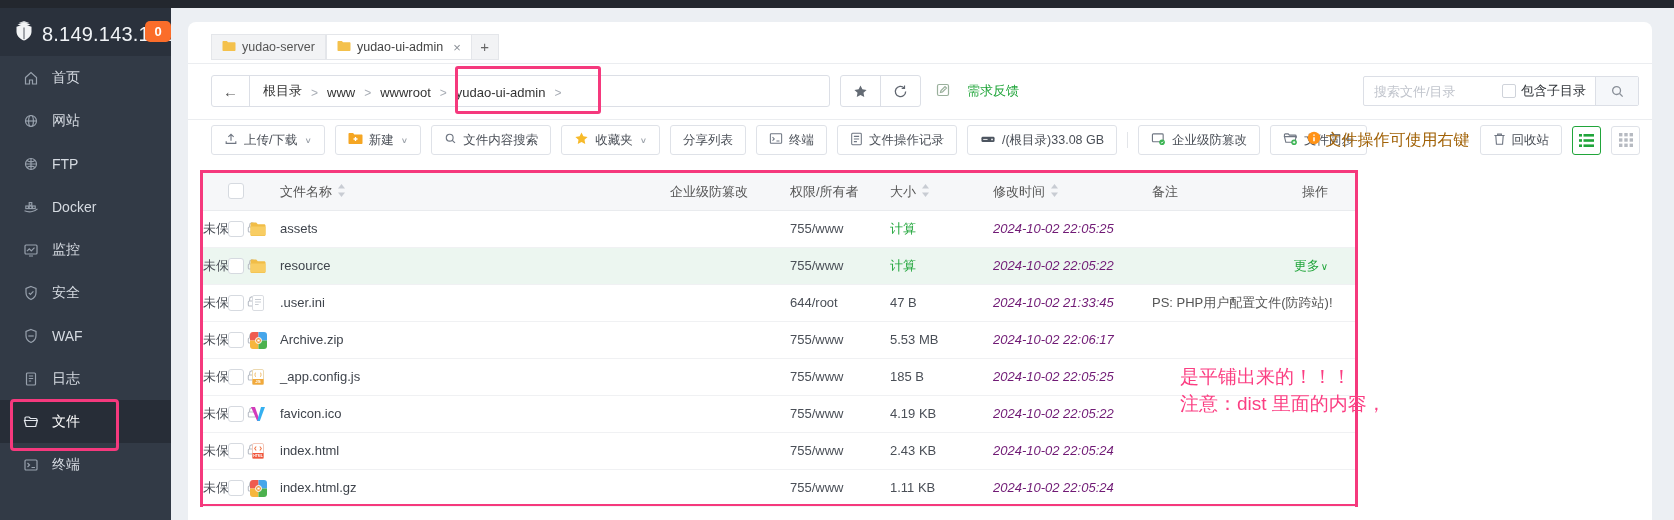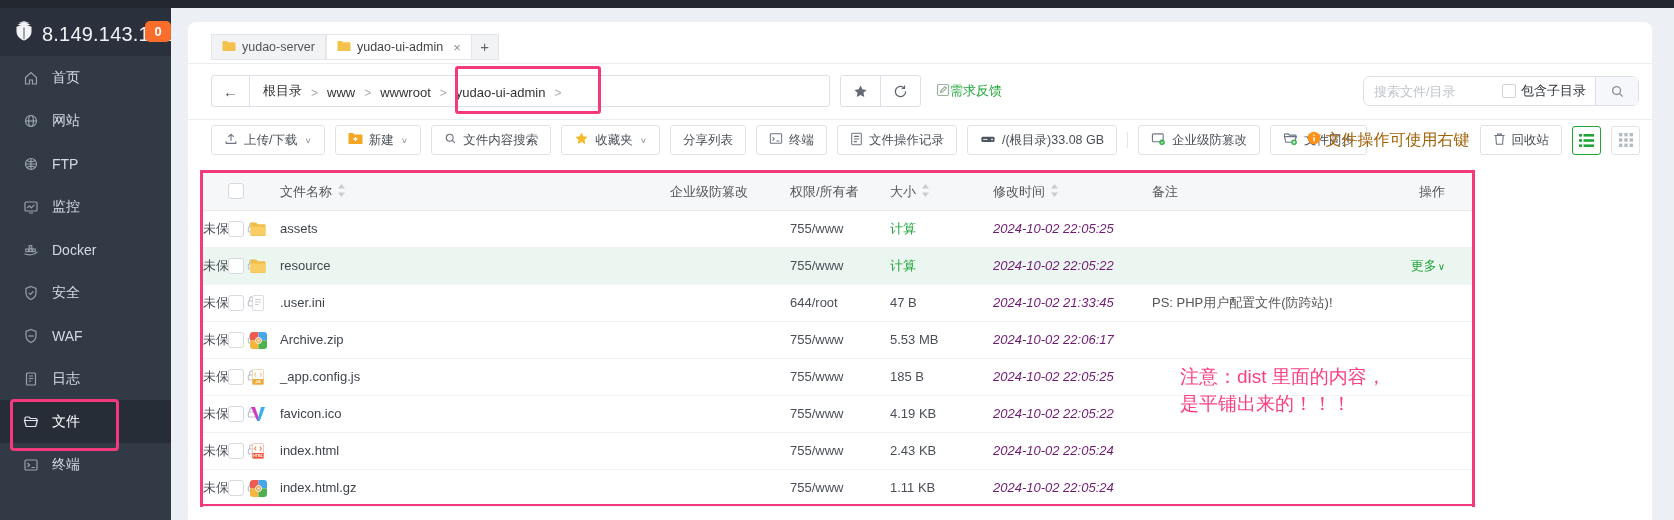--- a/index.html
+++ b/index.html
@@ -32,41 +32,41 @@
   .tab-add{width:27px;height:26px;box-sizing:border-box;border:1px solid #e4e6ea;border-left:none;background:#f2f3f5;color:#666;font-size:15px;text-align:center;line-height:24px;cursor:pointer;}
   
   .pathbar{position:absolute;left:23px;top:53px;width:619px;height:32px;box-sizing:border-box;border:1px solid #dcdfe6;border-radius:3px;display:flex;align-items:center;}
   .pb-back{width:37px;height:100%;display:flex;align-items:center;justify-content:center;border-right:1px solid #dcdfe6;color:#555;font-size:15px;cursor:pointer;}
   .crumbs{display:flex;align-items:flex-end;padding:0 13px;font-size:13px;color:#333;}
   .crumb{cursor:pointer;white-space:nowrap;}
   .csep{color:#a8adb5;font-size:12px;margin:0 9px;}
   .stargroup{position:absolute;left:652px;top:53px;height:32px;box-sizing:border-box;border:1px solid #dcdfe6;border-radius:3px;display:flex;}
   .sg-cell{width:39px;display:flex;align-items:center;justify-content:center;cursor:pointer;}
   .sg-cell + .sg-cell{border-left:1px solid #dcdfe6;}
-  .feedback{position:absolute;left:748px;top:53px;height:32px;display:flex;align-items:center;gap:0;cursor:pointer;}
+  .feedback{position:absolute;left:748px;top:53px;height:32px;display:flex;align-items:center;gap:17px;cursor:pointer;}
   .feedback span{font-size:13px;color:#20a53a;}
-  .searchgroup{position:absolute;left:1175px;top:54px;width:276px;height:30px;box-sizing:border-box;border:1px solid #dcdfe6;border-radius:7px;display:flex;align-items:center;background:#fff;}
+  .searchgroup{position:absolute;left:1175px;top:54px;width:276px;height:30px;box-sizing:border-box;border:1px solid #dcdfe6;border-radius:2px;display:flex;align-items:center;background:#fff;}
   .searchgroup input{flex:1;min-width:0;border:none;outline:none;padding:0 10px;font-size:13px;color:#333;font-family:inherit;background:transparent;}
   .searchgroup input::placeholder{color:#c0c4cc;}
   .inc-sub{display:flex;align-items:center;gap:5px;padding-right:9px;cursor:pointer;}
   .inc-cb{width:14px;height:14px;box-sizing:border-box;border:1px solid #cfd3da;border-radius:2px;background:#fff;}
   .inc-label{font-size:13px;color:#2f3338;white-space:nowrap;}
   .sbtn{width:42px;height:28px;background:#f5f7fa;border-left:1px solid #dcdfe6;display:flex;align-items:center;justify-content:center;cursor:pointer;}
   
   .toolbar{position:absolute;left:23px;top:103px;display:flex;align-items:center;gap:10px;}
   .btn{display:inline-flex;align-items:center;gap:6px;height:30px;box-sizing:border-box;padding:0 12px;background:#fff;border:1px solid #dfe2e8;border-radius:3px;font-size:12.5px;color:#4a4f57;white-space:nowrap;cursor:pointer;}
   .chev{color:#9aa0a8;font-size:10px;transform:scaleY(.8);margin-left:1px;}
   .tb-sep{width:1px;height:16px;background:#e3e5e9;}
   .toolbar-right{position:absolute;right:12px;top:103px;display:flex;align-items:center;gap:10px;}
   .notice{display:flex;align-items:center;gap:5px;}
   .notice span{font-size:16px;color:#a16207;}
   .viewbtn{width:29px;height:29px;box-sizing:border-box;border:1px solid #dfe2e8;border-radius:3px;background:#fff;display:flex;align-items:center;justify-content:center;cursor:pointer;}
   .viewbtn.on{border-color:#20a53a;}
   
-  .tablebox{position:absolute;left:12px;top:148px;width:1275px;height:337px;box-sizing:border-box;border:3px solid #f5397d;background:#fff;}
+  .tablebox{position:absolute;left:12px;top:148px;width:1158px;height:337px;box-sizing:border-box;border:3px solid #f5397d;background:#fff;}
   .thead{position:relative;height:37px;background:#f6f7f9;border-bottom:1px solid #e9ebee;font-size:13px;color:#555;}
   .thead .hlabel{position:absolute;top:0;line-height:37px;white-space:nowrap;}
   .sort{display:inline-block;vertical-align:-1px;margin-left:5px;}
   .cbx{position:absolute;left:25px;top:10px;width:16px;height:16px;box-sizing:border-box;border:1px solid #d6dae0;border-radius:3px;background:#fff;cursor:pointer;}
   .trow{position:relative;height:36px;border-bottom:1px solid #f0f1f3;font-size:13px;color:#3f444c;}
   .trow.hov{background:#ecf6f0;}
   .trow .cbx{top:10px;}
   .ficon{position:absolute;left:46px;top:9px;width:18px;height:18px;}
   .zwrap{border-radius:3px;overflow:hidden;display:block;width:17px;height:17px;margin:.5px;}
   .cell{position:absolute;top:0;line-height:36px;white-space:nowrap;}
@@ -118,35 +118,35 @@
       <span class="sb-label">网站</span>
     </div>
     <div class="sb-item">
       <span class="sb-ic"><svg width="16" height="16" viewBox="0 0 16 16" fill="none" stroke="#98a1ad" stroke-width="1.2">
             <circle cx="8" cy="8" r="5.5"></circle>
             <path d="M2.5 8h11M8 2.5v11M4 4.5c2.4 1.6 5.6 1.6 8 0M4 11.5c2.4-1.6 5.6-1.6 8 0"></path>
           </svg></span>
       <span class="sb-label">FTP</span>
     </div>
     <div class="sb-item">
-      <span class="sb-ic"><svg width="16" height="16" viewBox="0 0 16 16" fill="none" stroke="#98a1ad" stroke-width="1.2">
-            <rect x="2" y="3" width="12" height="9" rx="1"></rect>
-            <path d="M4 9.2 6.3 6.8l2 2L11.5 5.6M6 14h4"></path>
-          </svg></span>
-      <span class="sb-label">监控</span>
-    </div>
-    <div class="sb-item">
       <span class="sb-ic"><svg width="16" height="16" viewBox="0 0 16 16" fill="none" stroke="#98a1ad" stroke-width="1.1">
             <rect x="2.8" y="7" width="2.6" height="2.6"></rect>
             <rect x="6.2" y="7" width="2.6" height="2.6"></rect>
             <rect x="9.6" y="7" width="2.6" height="2.6"></rect>
             <rect x="6.2" y="3.6" width="2.6" height="2.6"></rect>
             <path d="M1.5 11.8c4 1.8 9.5 1.4 13-2"></path>
           </svg></span>
       <span class="sb-label">Docker</span>
+    </div>
+    <div class="sb-item">
+      <span class="sb-ic"><svg width="16" height="16" viewBox="0 0 16 16" fill="none" stroke="#98a1ad" stroke-width="1.2">
+            <rect x="2" y="3" width="12" height="9" rx="1"></rect>
+            <path d="M4 9.2 6.3 6.8l2 2L11.5 5.6M6 14h4"></path>
+          </svg></span>
+      <span class="sb-label">监控</span>
     </div>
     <div class="sb-item">
       <span class="sb-ic"><svg width="16" height="16" viewBox="0 0 16 16" fill="none" stroke="#98a1ad" stroke-width="1.2">
             <path d="M8 1.5 13 3.5v4c0 3.5-2.2 5.8-5 7-2.8-1.2-5-3.5-5-7v-4z"></path>
             <path d="M5.8 7.8l1.6 1.6 3-3"></path>
           </svg></span>
       <span class="sb-label">安全</span>
     </div>
     <div class="sb-item">
       <span class="sb-ic"><svg width="16" height="16" viewBox="0 0 16 16" fill="none" stroke="#98a1ad" stroke-width="1.2">
@@ -563,18 +563,18 @@
               </svg></span>
           </span>
         <span class="cell c-perm">755/www</span>
         <span class="cell c-size">1.11 KB</span>
         <span class="cell c-time">2024-10-02 22:05:24</span>
         <span class="cell c-note"></span>
       </div>
     </div>
 
     <div class="annotation">
+      <div>是平铺出来的！！！</div>
       <div>注意：dist 里面的内容，</div>
-      <div>是平铺出来的！！！</div>
     </div>
 
   </div>
 </div>
 
 </body></html>

